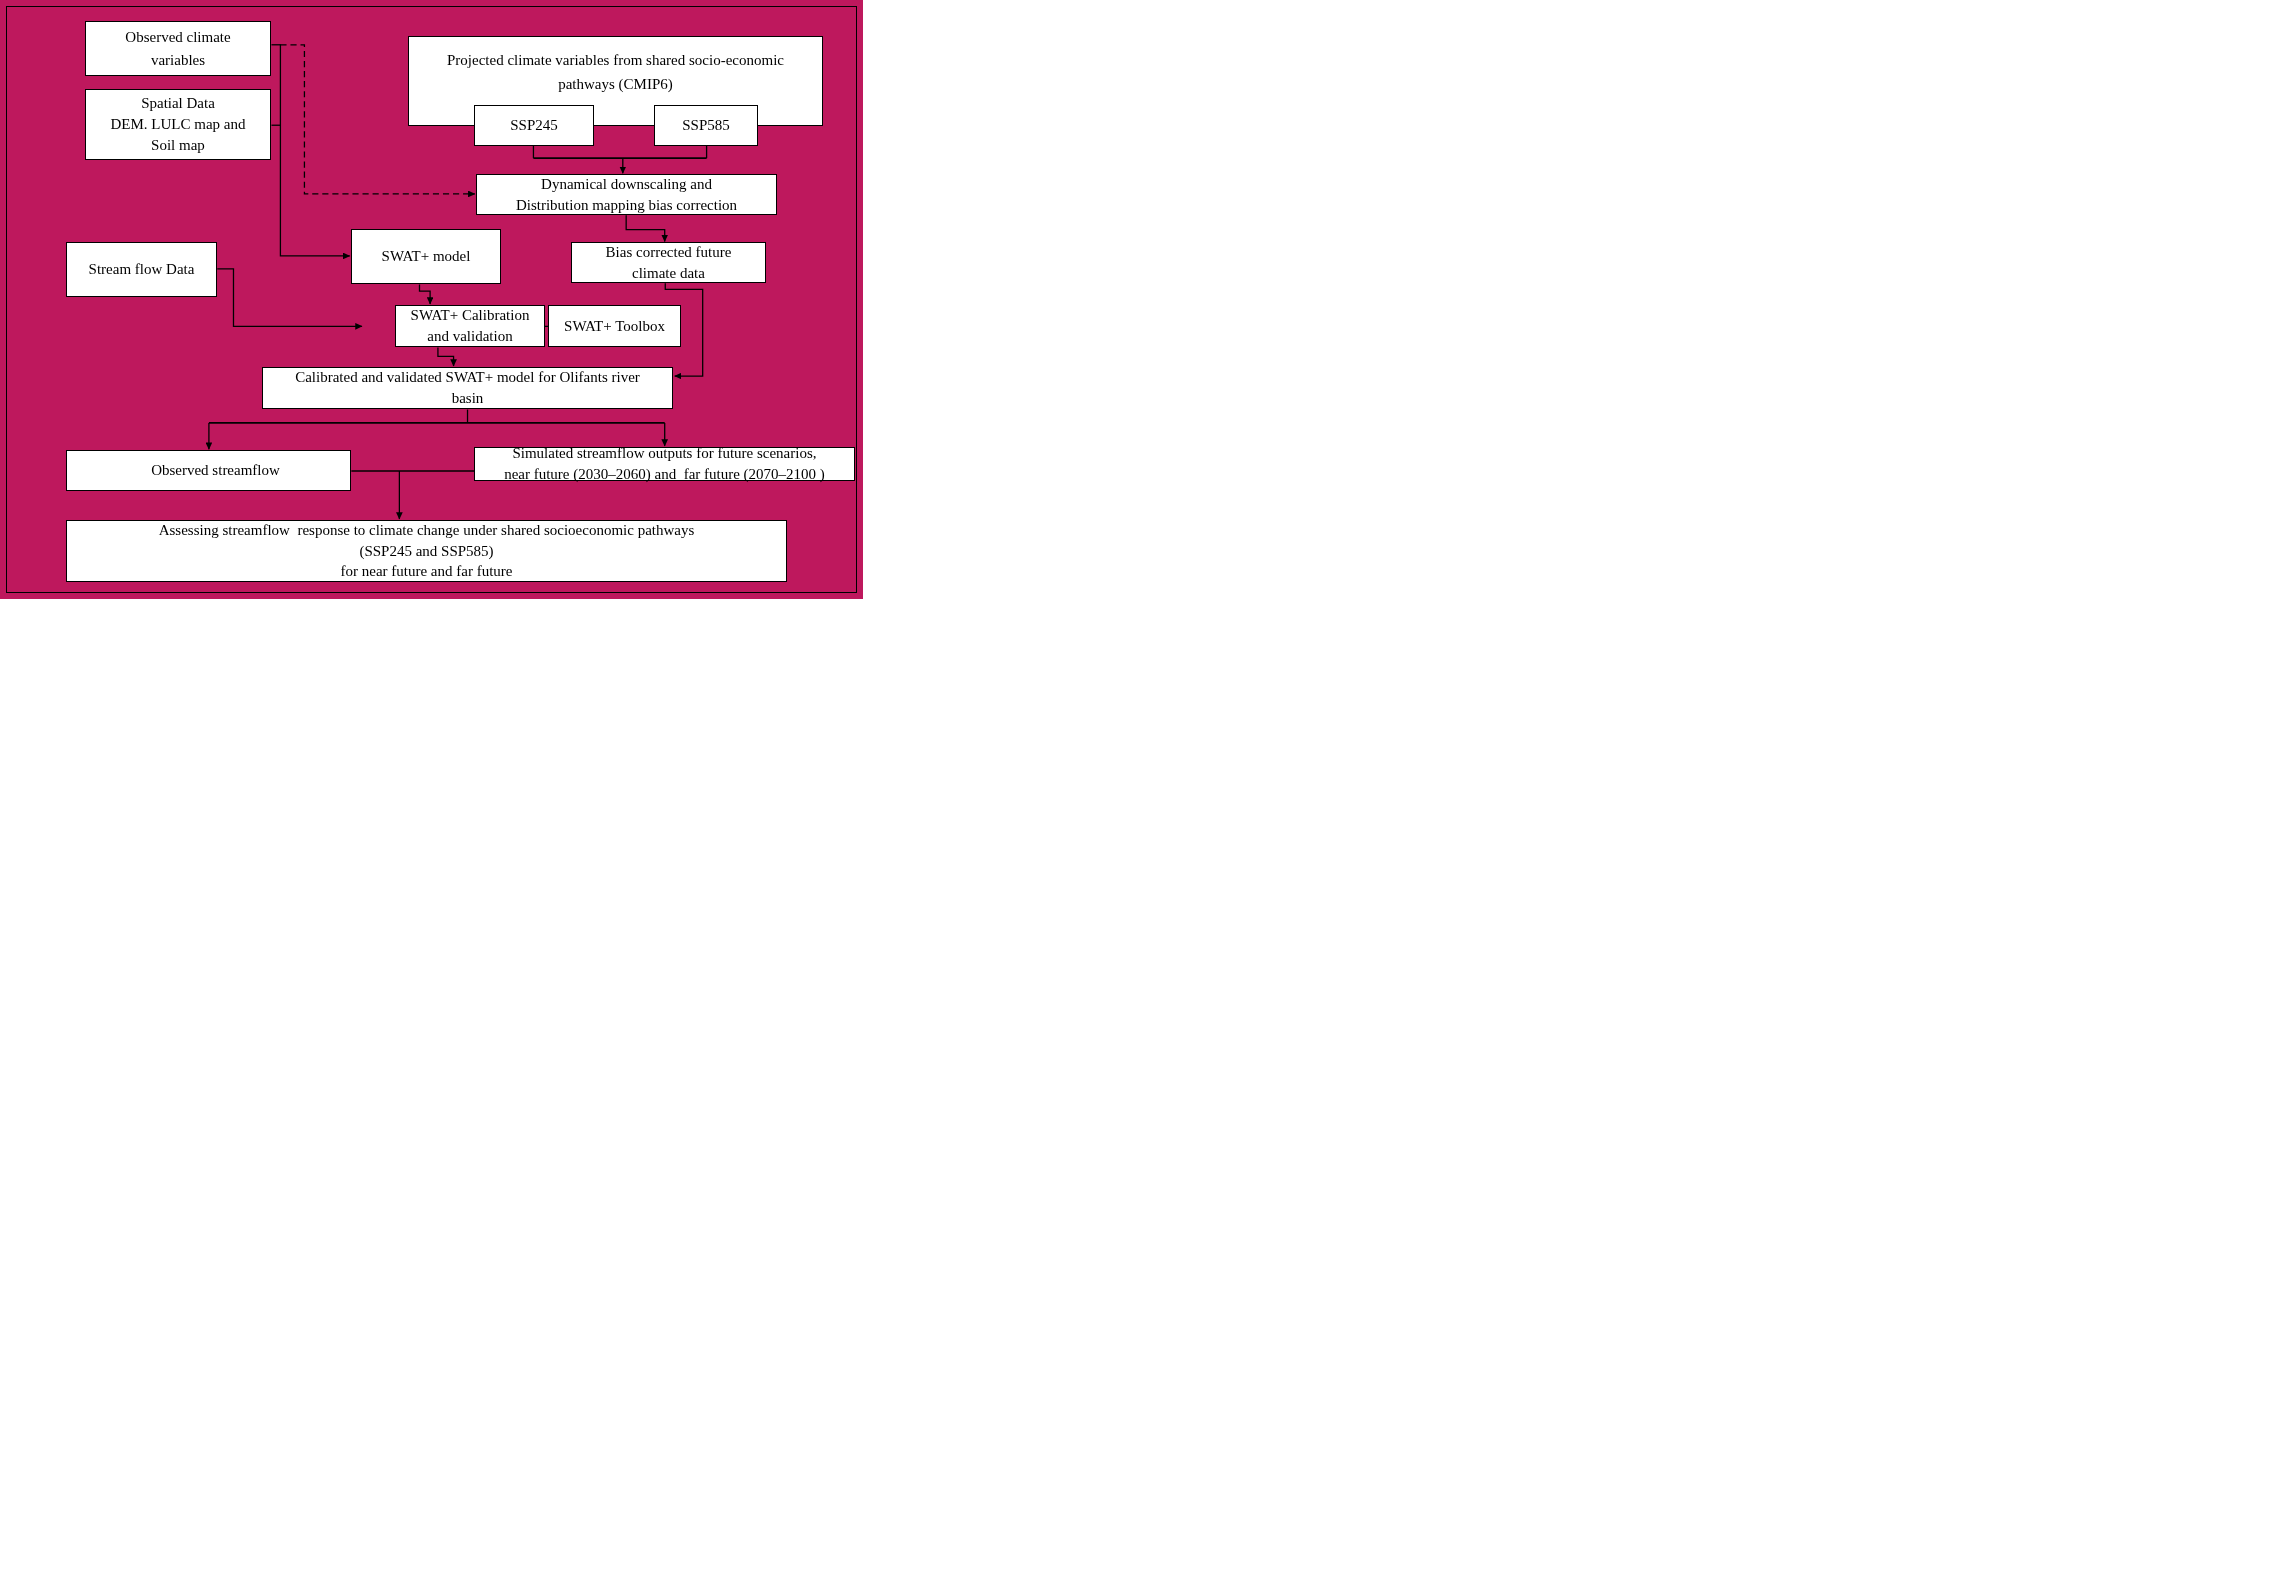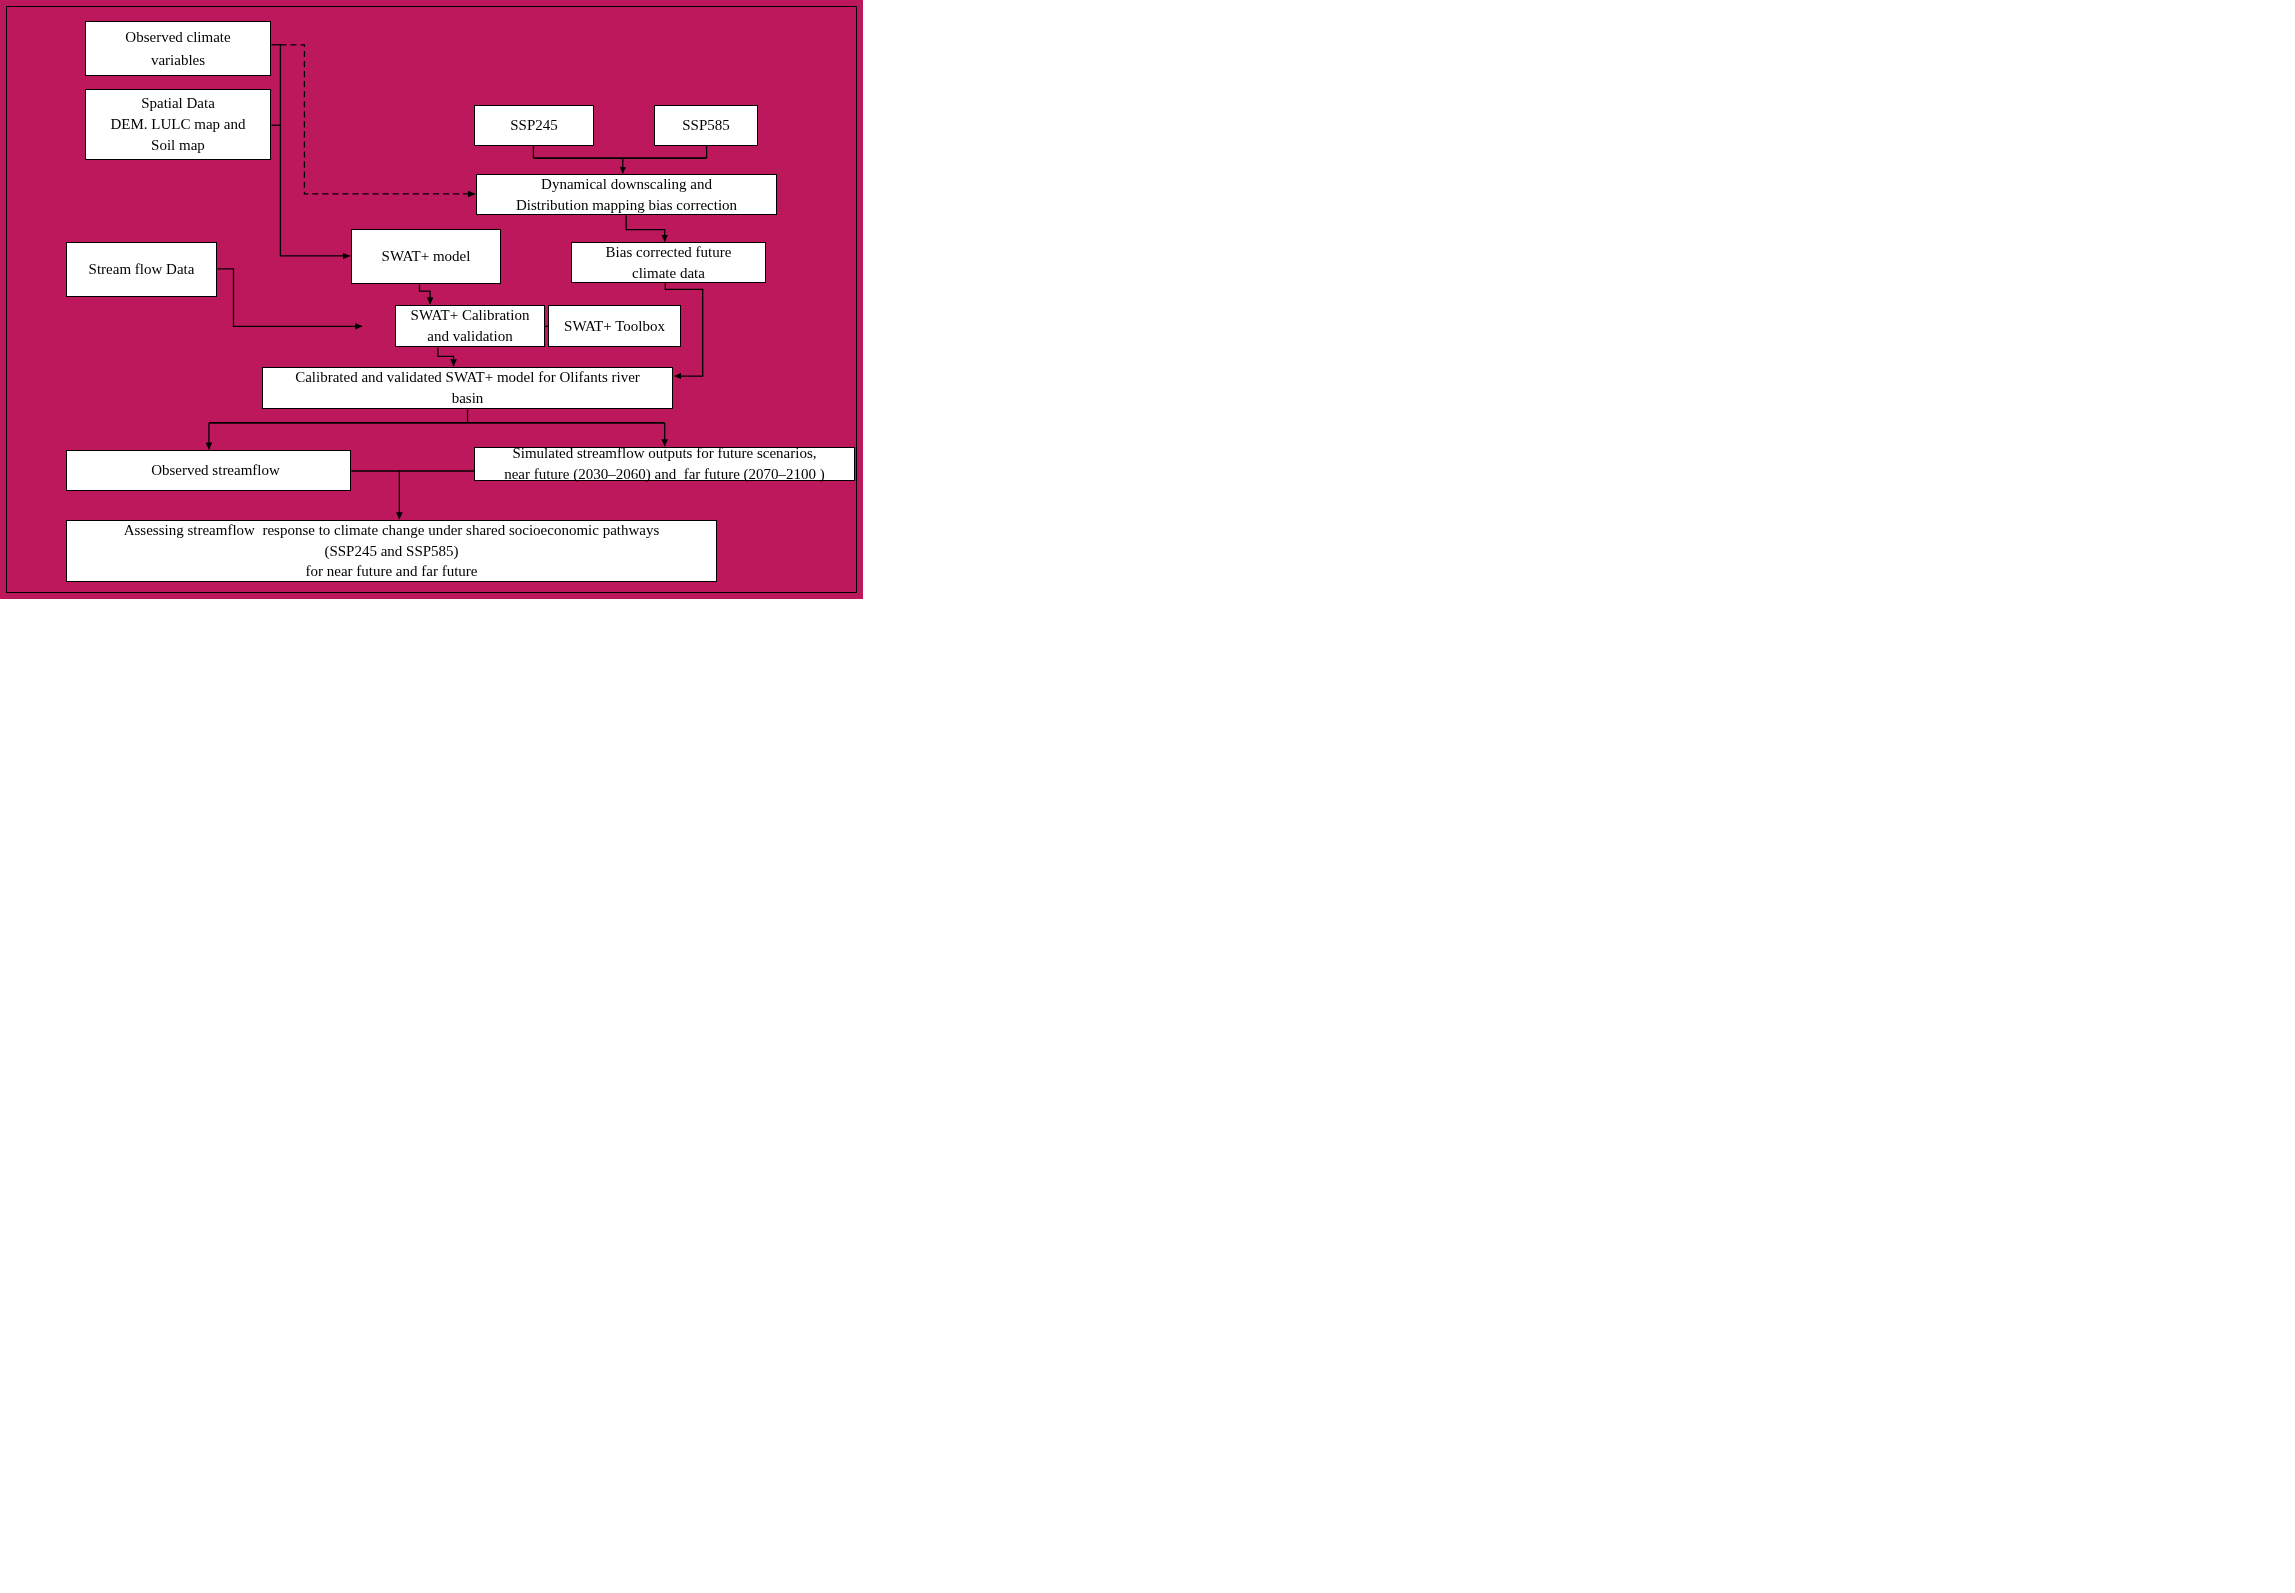--- a/index.html
+++ b/index.html
@@ -95,20 +95,22 @@
     <path d="M715 843 V929" fill="none" stroke="#000" stroke-width="2.3" marker-end="url(#arrow)"></path>
   </svg>
 
   <div class="node" style="left:85px; top:21px;  width:186px; height:55px;">Observed climate
 variables</div>
 
   <div class="node lh-mid" style="left:85px; top:89px; width:186px; height:71px;">Spatial Data
 DEM. LULC map and
 Soil map</div>
 
+  <div class="node align-top" style="left:408px; top:36px; width:415px; height:90px;">Projected climate variables from shared socio-economic
+pathways (CMIP6)</div>
 
   <div class="node" style="left:474px;  top:105px; width:120px; height:41px;">SSP245</div>
 
   <div class="node" style="left:654px; top:105px; width:104px; height:41px;">SSP585</div>
 
   <div class="node lh-tight" style="left:476px; top:174px; width:301px; height:41px;">Dynamical downscaling and
 Distribution mapping bias correction</div>
 
   <div class="node lh-tight" style="left:571px; top:242px; width:195px; height:41px;">Bias corrected future
 climate data</div>
@@ -123,18 +125,18 @@
   <div class="node" style="left:548px; top:305px; width:133px; height:42px;">SWAT+ Toolbox</div>
 
   <div class="node lh-tight" style="left:262px; top:367px; width:411px; height:42px;">Calibrated and validated SWAT+ model for Olifants river
 basin</div>
 
   <div class="node" style="left:66px; top:450px; width:285px; height:41px;padding-left:14px;">Observed streamflow</div>
 
   <div class="node lh-mid" style="left:474px; top:447px; width:381px; height:34px;">Simulated streamflow outputs for future scenarios,
 near future (2030–2060) and  far future (2070–2100 )</div>
 
-  <div class="node lh-tight" style="left:66px; top:520px; width:651px; height:62px;">Assessing streamflow  response to climate change under shared socioeconomic pathways
+  <div class="node lh-tight" style="left:66px; top:520px; width:721px; height:62px;">Assessing streamflow  response to climate change under shared socioeconomic pathways
 (SSP245 and SSP585)
 for near future and far future</div>
 
 </div>
 
 
 </body></html>

